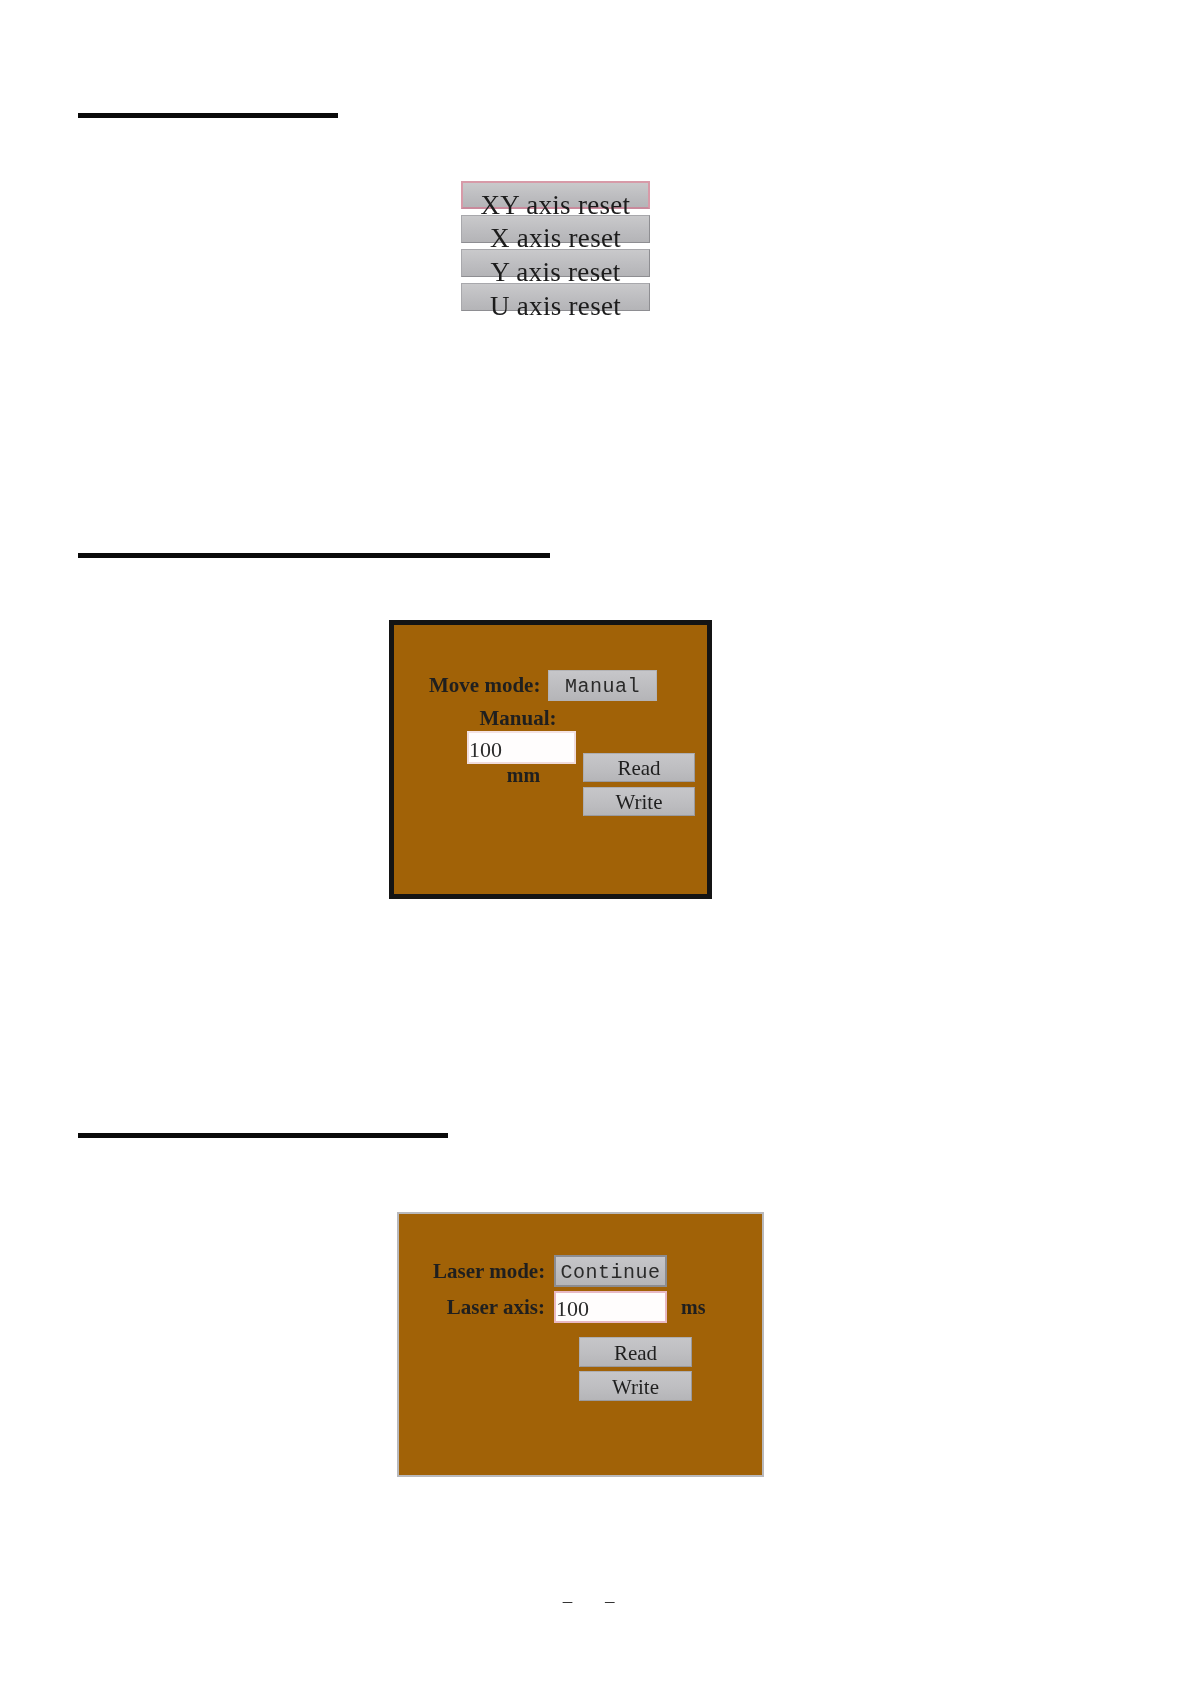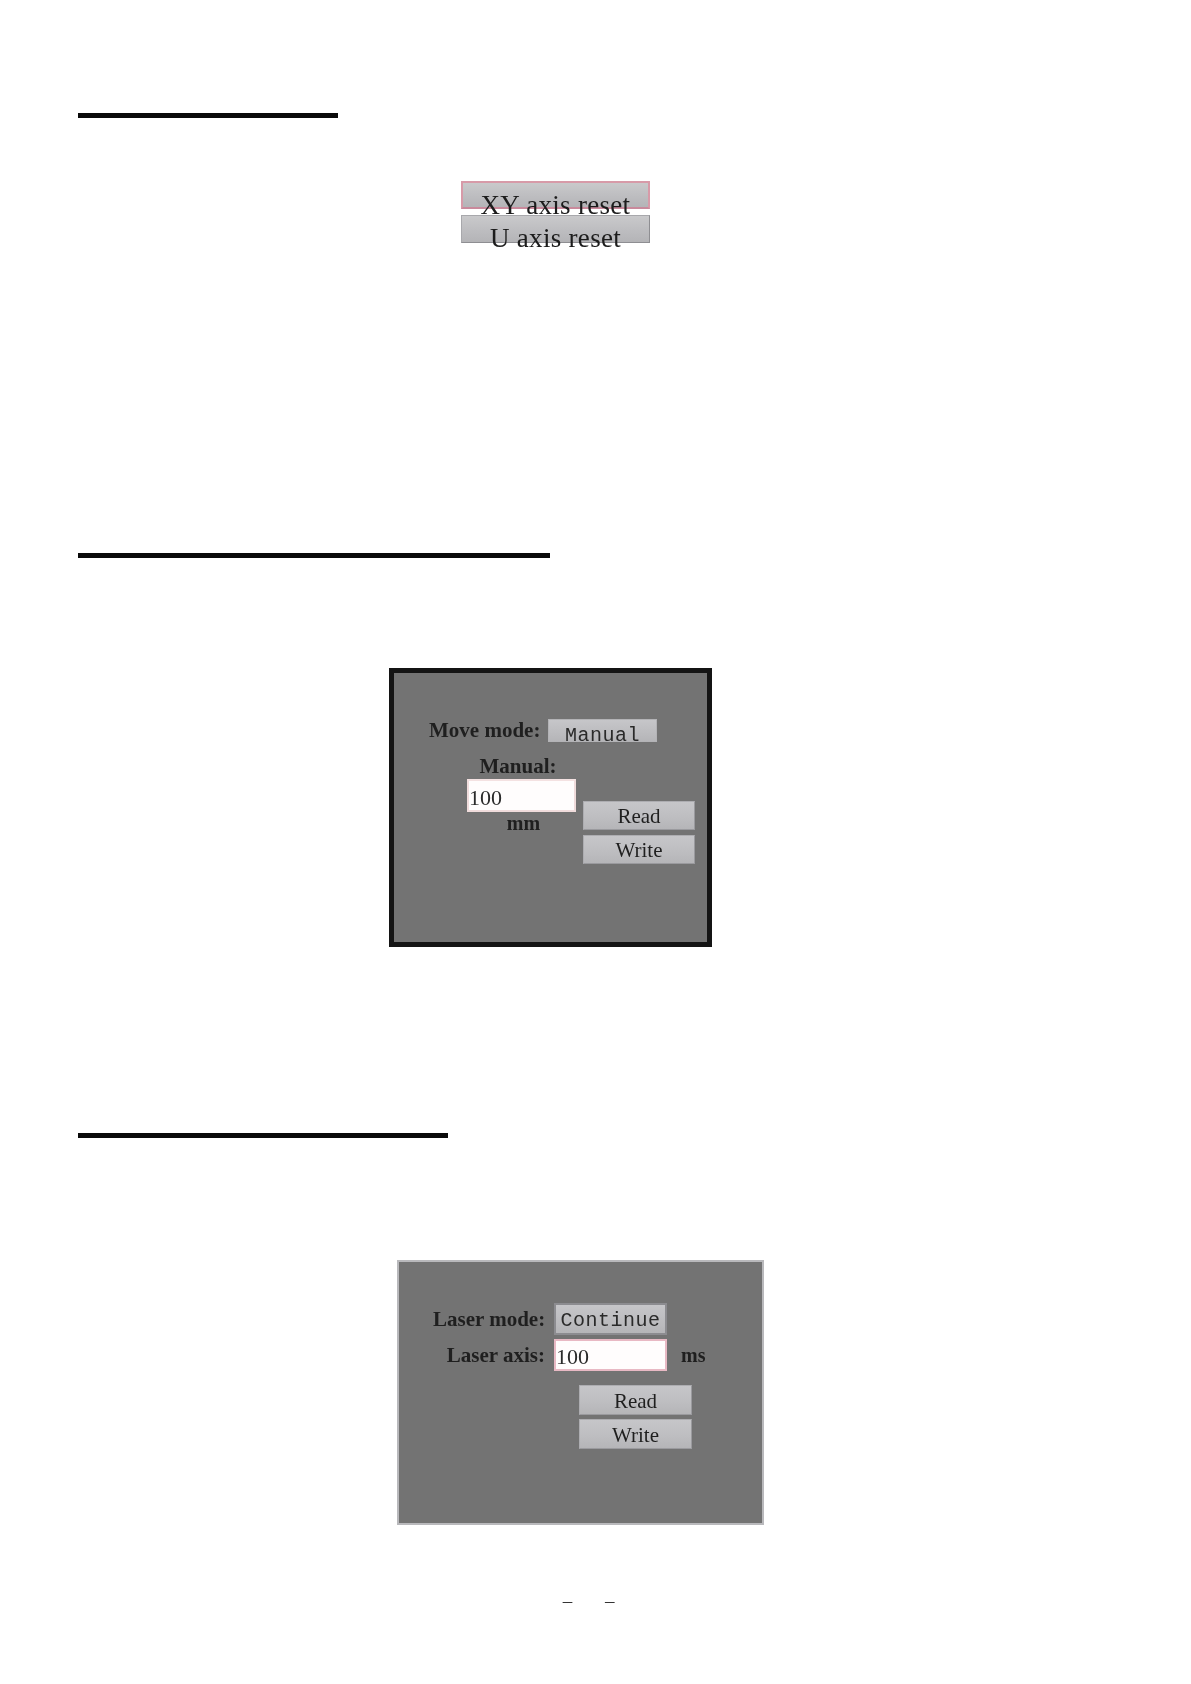--- a/index.html
+++ b/index.html
@@ -51,23 +51,22 @@
     letter-spacing: 0.3px;
   }
   .reset-button.focused {
     border: 2px solid #d79aa8;
     border-bottom-color: #c98a9c;
   }
 
   
   .dialog {
     position: absolute;
-    background: #737373;
-    box-sizing: border-box;
-    margin-top: 48px;
+    background: #a16207;
+    box-sizing: border-box;
   }
   #move-mode-dialog {
     left: 389px;
     top: 620px;
     width: 323px;
     height: 279px;
     border: 5px solid #141414;
   }
   #laser-mode-dialog {
     left: 397px;
@@ -127,21 +126,21 @@
     background: linear-gradient(180deg, #c6c6c9 0%, #bdbdc0 60%, #b5b5b8 100%);
     border: 1px solid #9a9a9e;
     border-top-color: #adadb1;
     border-left-color: #adadb1;
   }
 
   
   #move-mode-row       { left: 35px;  top: 45px;  }
   #move-mode-row .field-label { width: 108px; }
   #move-mode-combo {
-    width: 109px; height: 23px; line-height: 31px;
+    width: 109px; height: 31px; line-height: 31px;
     margin-left: 11px;
     border: 1px solid #b3b3b6;
   }
   #manual-distance-row { left: 62px;  top: 81px; flex-direction: column;  }
   #manual-distance-row .field-label { width: 81px; }
   #manual-distance-input {
     width: 109px; height: 33px; line-height: 33px;
     margin-left: 11px;
     border: 2px solid #f0dcdc;
     border-top-color: #f4e2e2;
@@ -196,20 +195,22 @@
 </style>
 </head>
 <body>
 
 <div class="rule" id="rule-1"></div>
 <div class="rule" id="rule-2"></div>
 <div class="rule" id="rule-3"></div>
 
 <div id="reset-button-group">
   <div class="reset-button focused">XY axis reset</div>
+  <div class="reset-button">X axis reset</div>
+  <div class="reset-button">Y axis reset</div>
   <div class="reset-button">U axis reset</div>
 </div>
 
 <div class="dialog" id="move-mode-dialog">
 
   <div class="form-row" id="move-mode-row">
     <span class="field-label">Move mode:</span>
     <span class="combo-box" id="move-mode-combo">Manual</span>
   </div>
 

